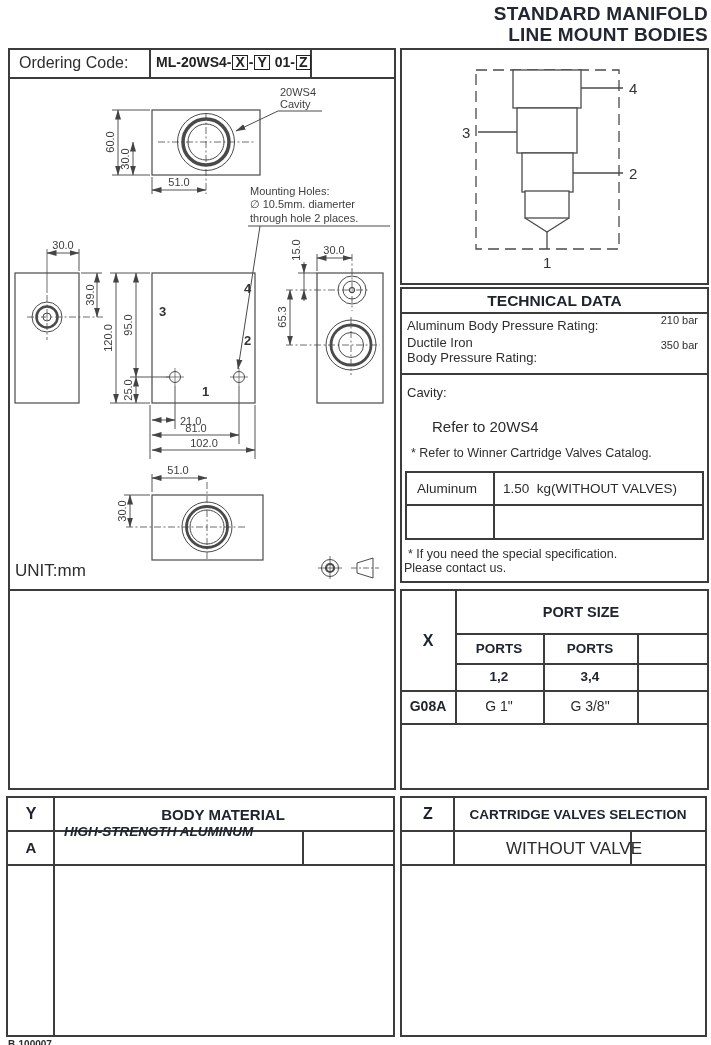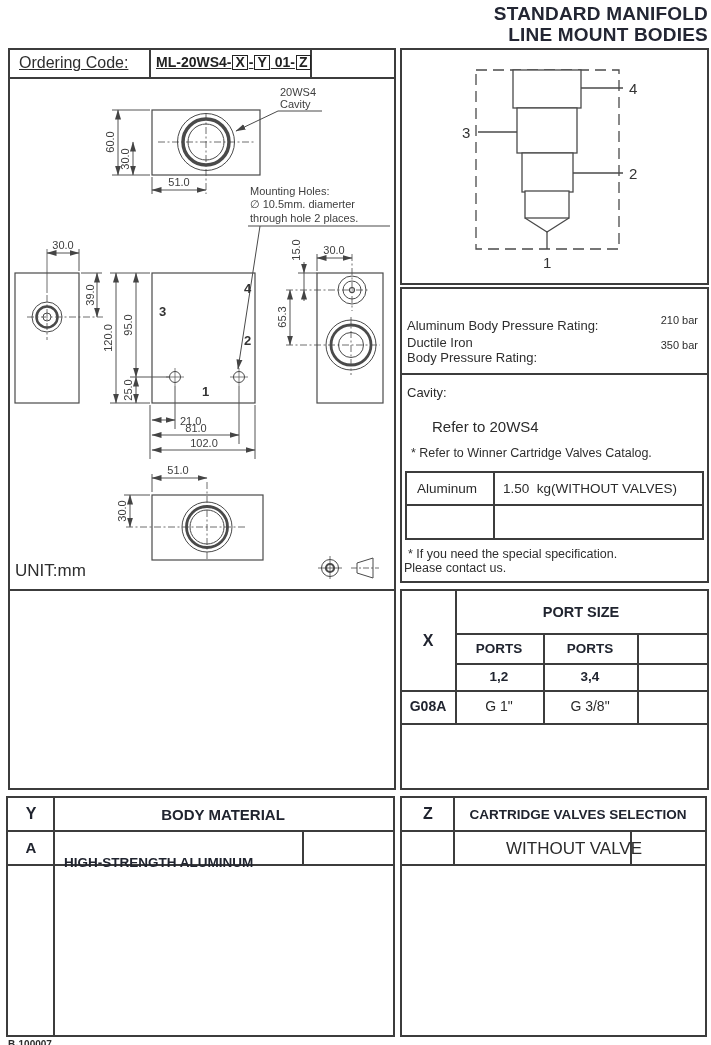--- a/index.html
+++ b/index.html
@@ -28,21 +28,21 @@
   .schnum{font-size:15px;fill:#333;}
 </style>
 </head>
 <body>
 
 <div class="titleblk">
   <div>STANDARD MANIFOLD</div>
   <div>LINE MOUNT BODIES</div>
 </div>
 
-<div class="box" style="left:8px;top:48px;width:388px;height:559px;text-decoration:underline;">
+<div class="box" style="left:8px;top:48px;width:388px;height:559px;">
   <div class="orow">
     <div class="ocell1">Ordering Code:</div>
     <div class="ocell2"><span>ML-20WS4-</span><span class="lbox">X</span><span>-</span><span class="lbox">Y</span><span style="white-space:pre;"> 01-</span><span class="lbox">Z</span></div>
     <div style="flex:1;"></div>
   </div>
 
   <svg width="384" height="500" viewBox="0 0 384 500" xmlns="http://www.w3.org/2000/svg">
     <defs>
       <marker id="arr" markerWidth="11" markerHeight="8" refX="9.5" refY="4" orient="auto-start-reverse" markerUnits="userSpaceOnUse">
         <path d="M0,1 L10,4 L0,7 Z" fill="#444"></path>
@@ -212,20 +212,21 @@
       <line x1="171" y1="123" x2="221" y2="123"></line>
     </g>
     <text class="schnum" x="227" y="44">4</text>
     <text class="schnum" x="60" y="88">3</text>
     <text class="schnum" x="227" y="129">2</text>
     <text class="schnum" x="141" y="218">1</text>
   </svg>
 </div>
 
 <div class="box" style="left:400px;top:287px;width:309px;height:296px;">
+  <div class="tdtitle">TECHNICAL DATA</div>
   <div class="abs tlabel" style="left:5px;top:29px;">Aluminum Body Pressure Rating:</div>
   <div class="abs tvalue" style="right:9px;top:25px;">210 bar</div>
   <div class="abs tlabel" style="left:5px;top:46px;">Ductile Iron</div>
   <div class="abs tlabel" style="left:5px;top:61px;">Body Pressure Rating:</div>
   <div class="abs tvalue" style="right:9px;top:50px;">350 bar</div>
   <div class="hline" style="left:0;right:0;top:84px;"></div>
   <div class="abs" style="left:5px;top:96px;font-size:13px;">Cavity:</div>
   <div class="abs" style="left:30px;top:129px;font-size:15px;">Refer to 20WS4</div>
   <div class="abs small-note" style="left:9px;top:157px;">* Refer to Winner Cartridge Valves Catalog.</div>
   <div class="abs" style="left:3px;top:182px;width:299px;height:69px;border:2px solid #3c3c3c;box-sizing:border-box;">
@@ -260,21 +261,21 @@
 </div>
 
 <div class="box" style="left:6px;top:796px;width:389px;height:241px;">
   <div class="vline" style="left:45px;top:0;bottom:0;"></div>
   <div class="hline" style="left:0;right:0;top:32px;"></div>
   <div class="hline" style="left:0;right:0;top:66px;"></div>
   <div class="vline" style="left:294px;top:32px;height:34px;"></div>
   <div class="ptxt cellb" style="left:23px;top:16px;font-size:16px;">Y</div>
   <div class="ptxt cellb" style="left:215px;top:16px;font-size:15px;">BODY MATERIAL</div>
   <div class="ptxt cellb" style="left:23px;top:49px;font-size:15px;">A</div>
-  <div class="abs cellb" style="left:56px;top:57px;font-size:13.5px;">HIGH-STRENGTH ALUMINUM</div>
+  <div class="abs cellb" style="left:56px;top:26px;font-size:13.5px;font-style:italic;">HIGH-STRENGTH ALUMINUM</div>
 </div>
 
 <div class="box" style="left:400px;top:796px;width:307px;height:241px;">
   <div class="vline" style="left:51px;top:0;height:66px;"></div>
   <div class="hline" style="left:0;right:0;top:32px;"></div>
   <div class="hline" style="left:0;right:0;top:66px;"></div>
   <div class="vline" style="left:228px;top:32px;height:34px;"></div>
   <div class="ptxt cellb" style="left:26px;top:16px;font-size:16px;">Z</div>
   <div class="ptxt cellb" style="left:176px;top:16px;font-size:13.5px;">CARTRIDGE VALVES SELECTION</div>
   <div class="abs" style="left:56px;top:41px;font-size:17px;margin-left:48px;">WITHOUT VALVE</div>

